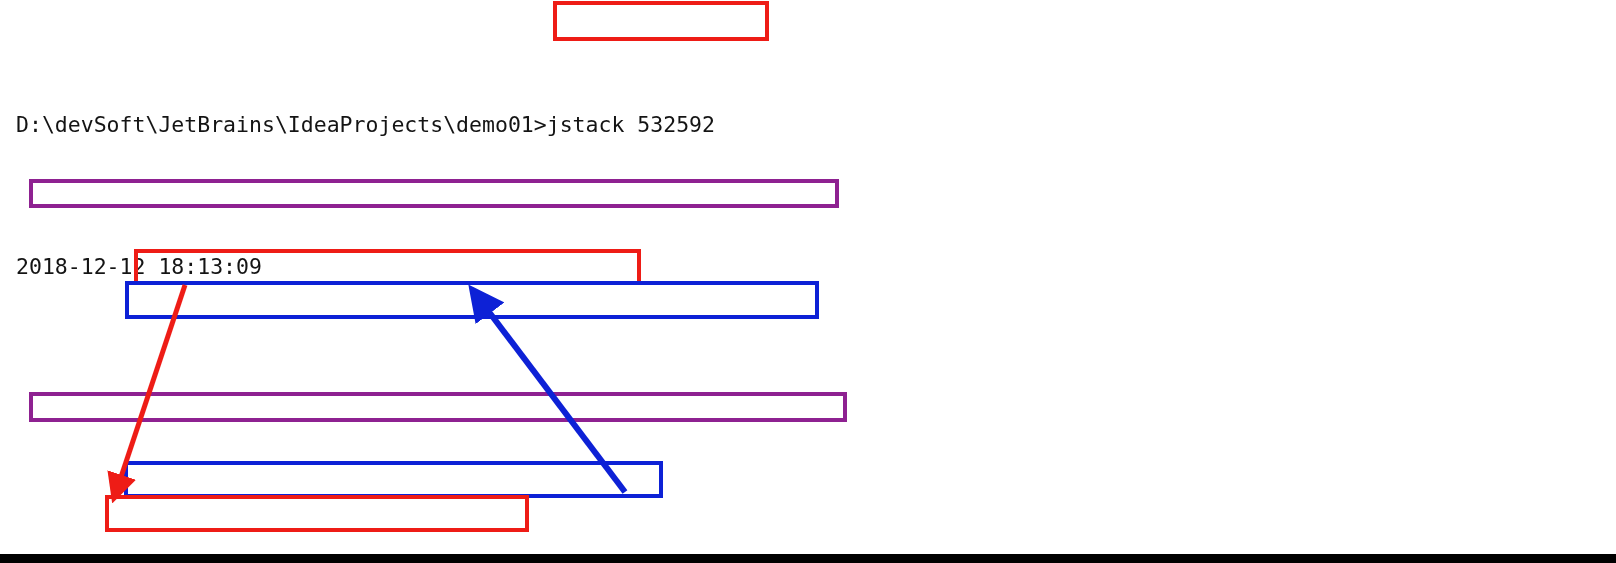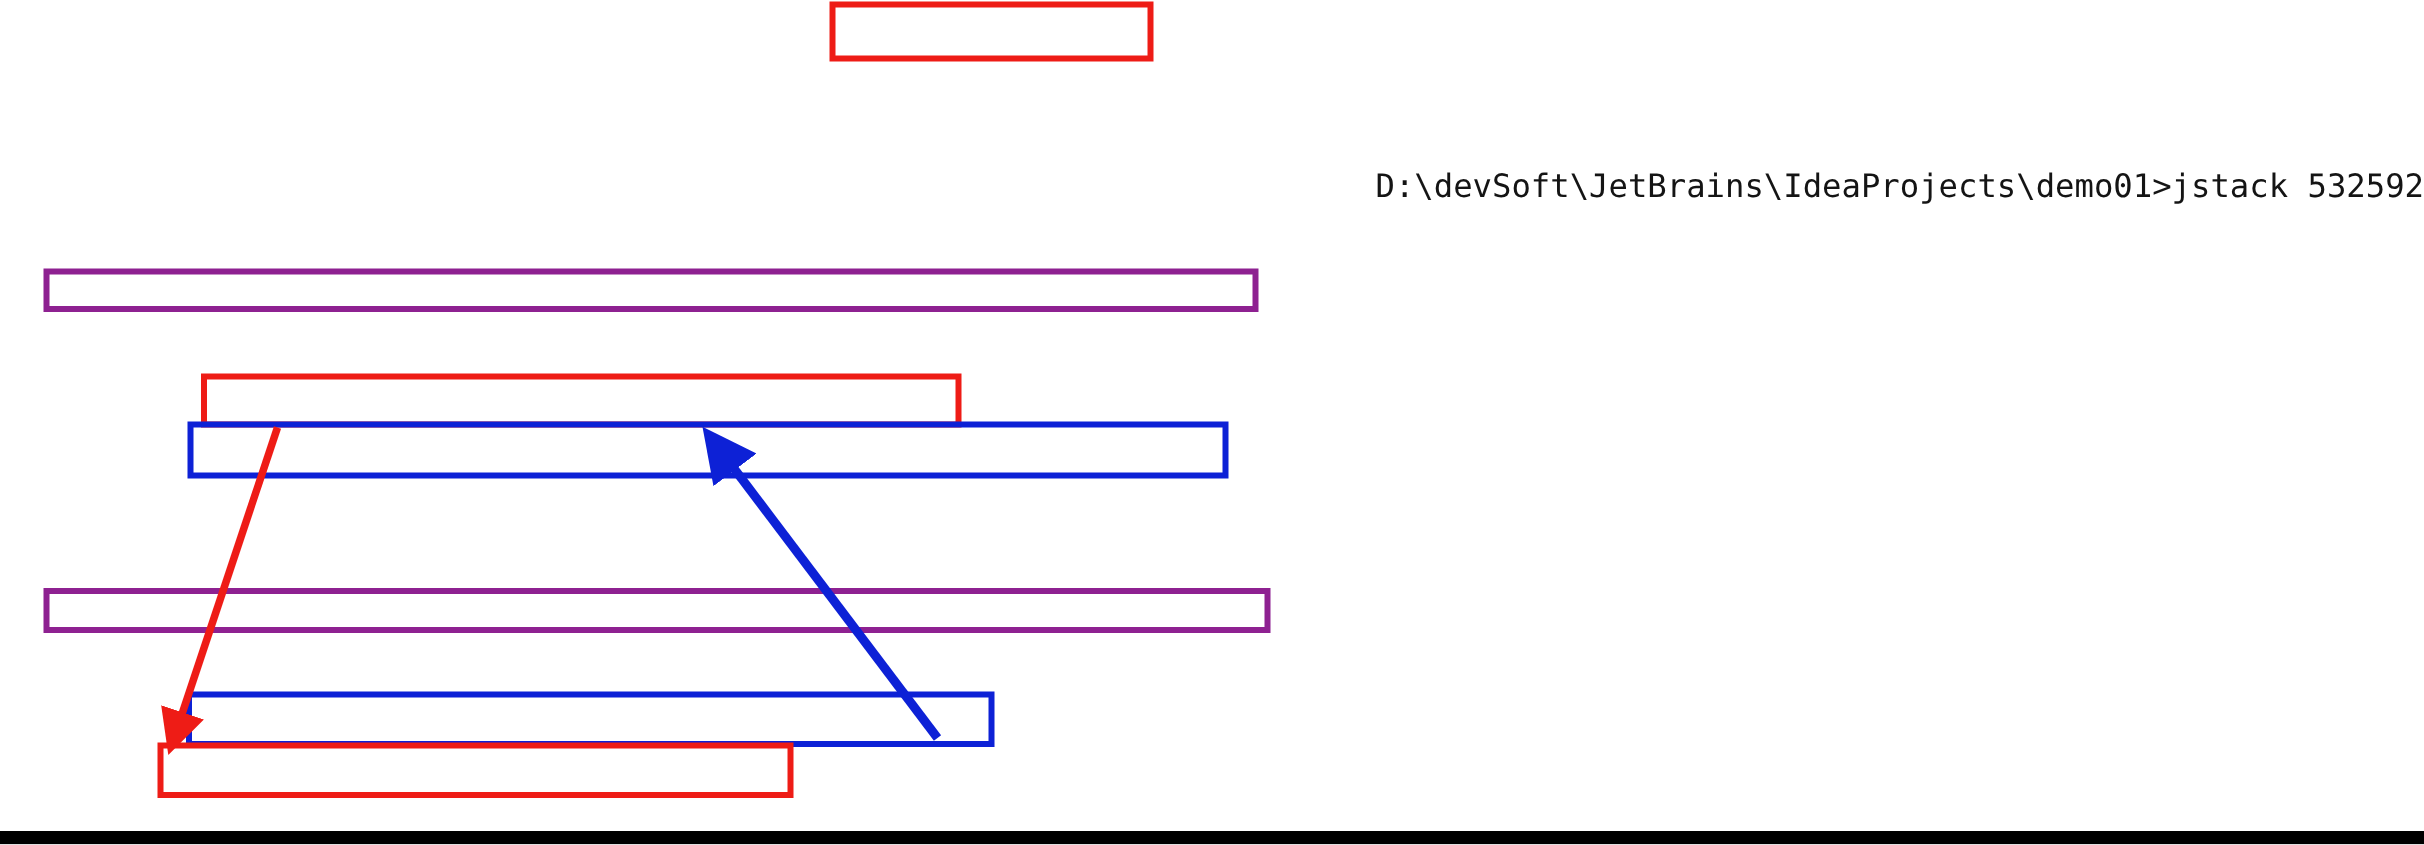--- a/index.html
+++ b/index.html
@@ -27,23 +27,22 @@
     padding: 0;
     font-family: "DejaVu Sans Mono", "Liberation Mono", monospace;
     font-size: 21.5px;
     line-height: 35.6px;
     color: #141414;
     white-space: pre;
     letter-spacing: 0px;
   }
   .line {
     height: 35.6px;
-    padding-left: 1px;
+    padding-left: 16px;
     box-sizing: border-box;
-    text-align: right;
   }
   .line.blank { color: transparent; }
 
   
   .ann {
     position: absolute;
     box-sizing: border-box;
     background: transparent;
     pointer-events: none;
   }
@@ -73,20 +72,21 @@
 </style>
 </head>
 <body>
 
 <div id="root">
 
   <div class="console">
 
     <div class="line"><span>D:\devSoft\JetBrains\IdeaProjects\demo01&gt;</span><span>jstack 532592</span></div>
 
+    <div class="line">2018-12-12 18:13:09</div>
 
 
     <div class="line blank"> </div>
 
     
 
     
 
     
 

